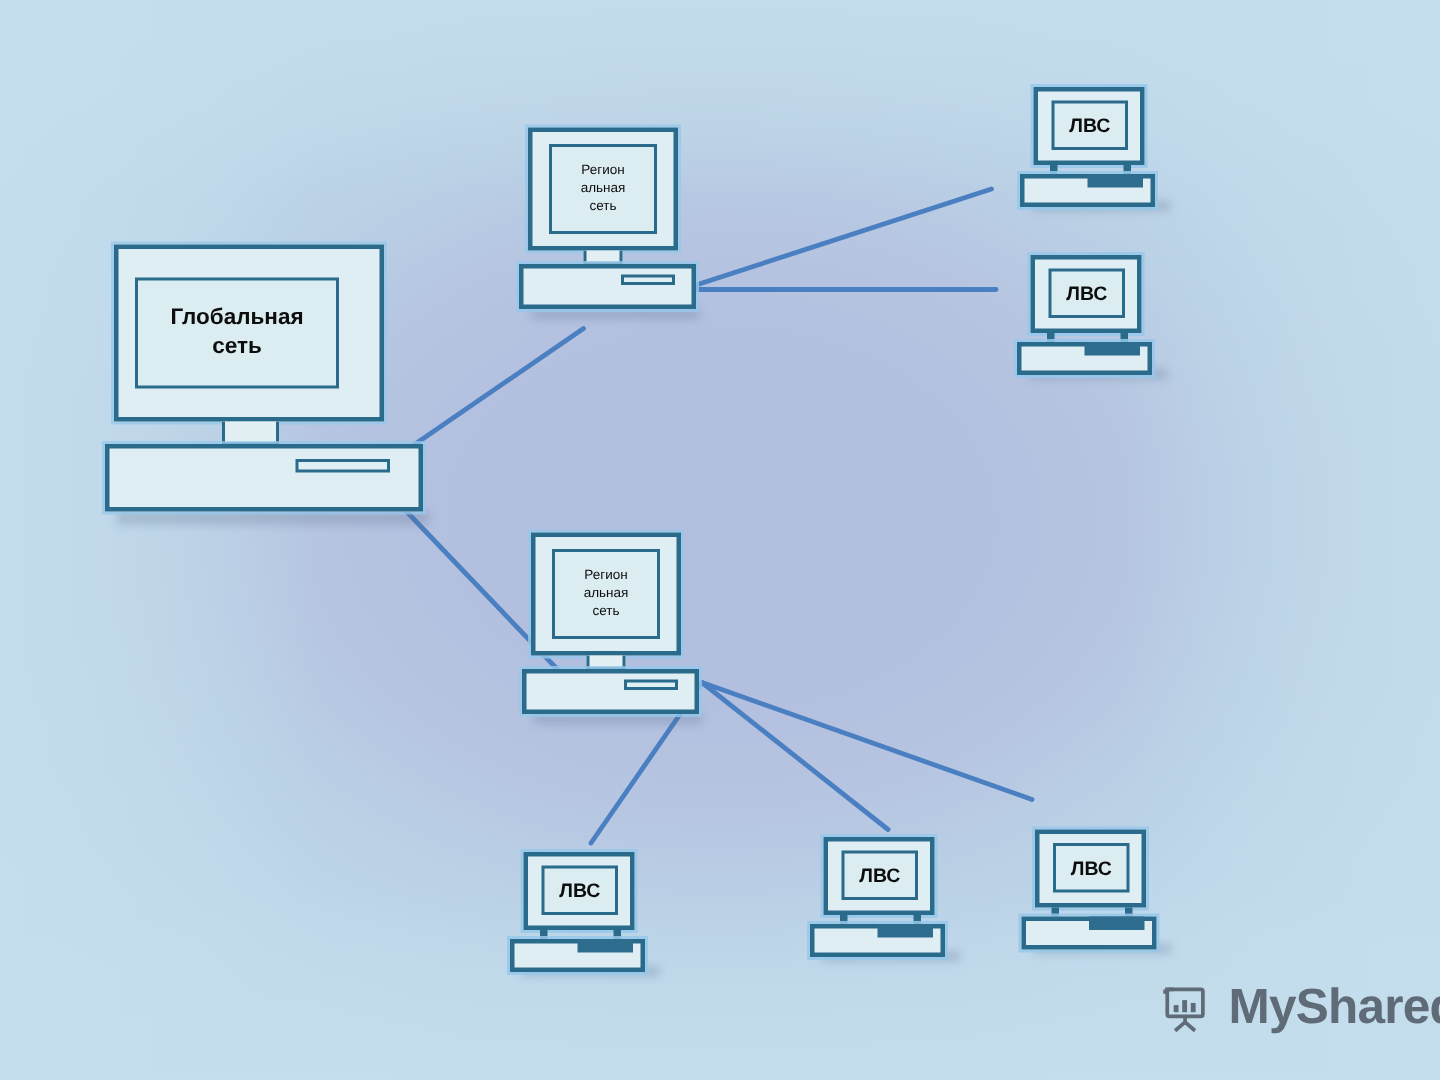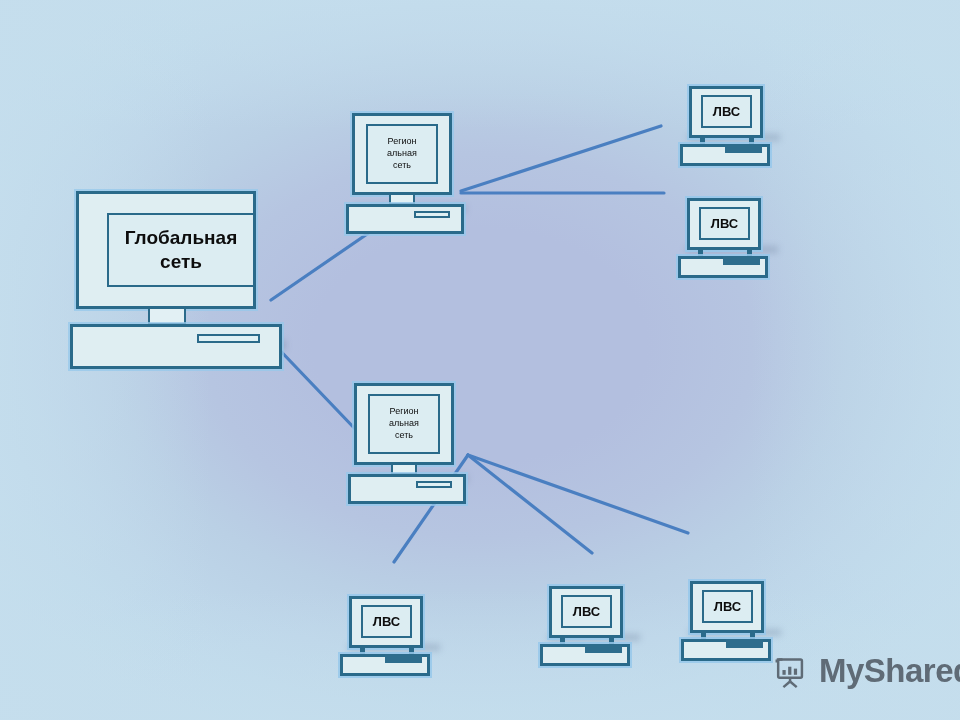--- a/index.html
+++ b/index.html
@@ -41,21 +41,20 @@
     left: 0; top: 0;
     width: 960px;
     height: 720px;
     z-index: 1;
   }
 
   
   .node {
     position: absolute;
     z-index: 3;
-    margin-top: 28px;
   }
 
   
   .big-monitor {
     position: absolute;
     box-sizing: border-box;
     background: #dfeef2;
     border: 3px solid #2a6a8a;
     box-shadow: 0 0 0 2px rgba(150,200,235,0.75);
   }
@@ -216,21 +215,21 @@
   <div class="shadow" style="left:354px; top:205px; width:112px; height:8px;"></div>
   <div class="shadow" style="left:356px; top:475px; width:112px; height:8px;"></div>
   <div class="shadow" style="left:688px; top:134px; width:92px; height:7px;"></div>
   <div class="shadow" style="left:686px; top:246px; width:92px; height:7px;"></div>
   <div class="shadow" style="left:348px; top:644px; width:92px; height:7px;"></div>
   <div class="shadow" style="left:548px; top:634px; width:92px; height:7px;"></div>
   <div class="shadow" style="left:689px; top:629px; width:92px; height:7px;"></div>
 
   <div class="node" style="left:70px; top:163px; width:212px; height:177px;">
     <div class="big-monitor" style="left:6px; top:0px; width:180px; height:118px;"></div>
-    <div class="big-screen" style="left:37px; top:22px; width:148px; height:74px; font-size:19px;">
+    <div class="big-screen" style="left:20px; top:22px; width:136px; height:74px; font-size:15px;">
       <span>Глобальная<br>сеть</span>
     </div>
     <div class="big-neck" style="left:78px; top:118px; width:38px; height:16px;"></div>
     <div class="big-base" style="left:0px; top:133px; width:212px; height:45px;"></div>
     <div class="big-slot" style="left:127px; top:143px; width:63px; height:9px;"></div>
   </div>
 
   <div class="node" style="left:346px; top:85px; width:118px; height:121px;">
     <div class="med-monitor" style="left:6px; top:0px; width:100px; height:82px;"></div>
     <div class="med-screen" style="left:20px; top:11px; width:72px; height:60px; font-size:9px;">

